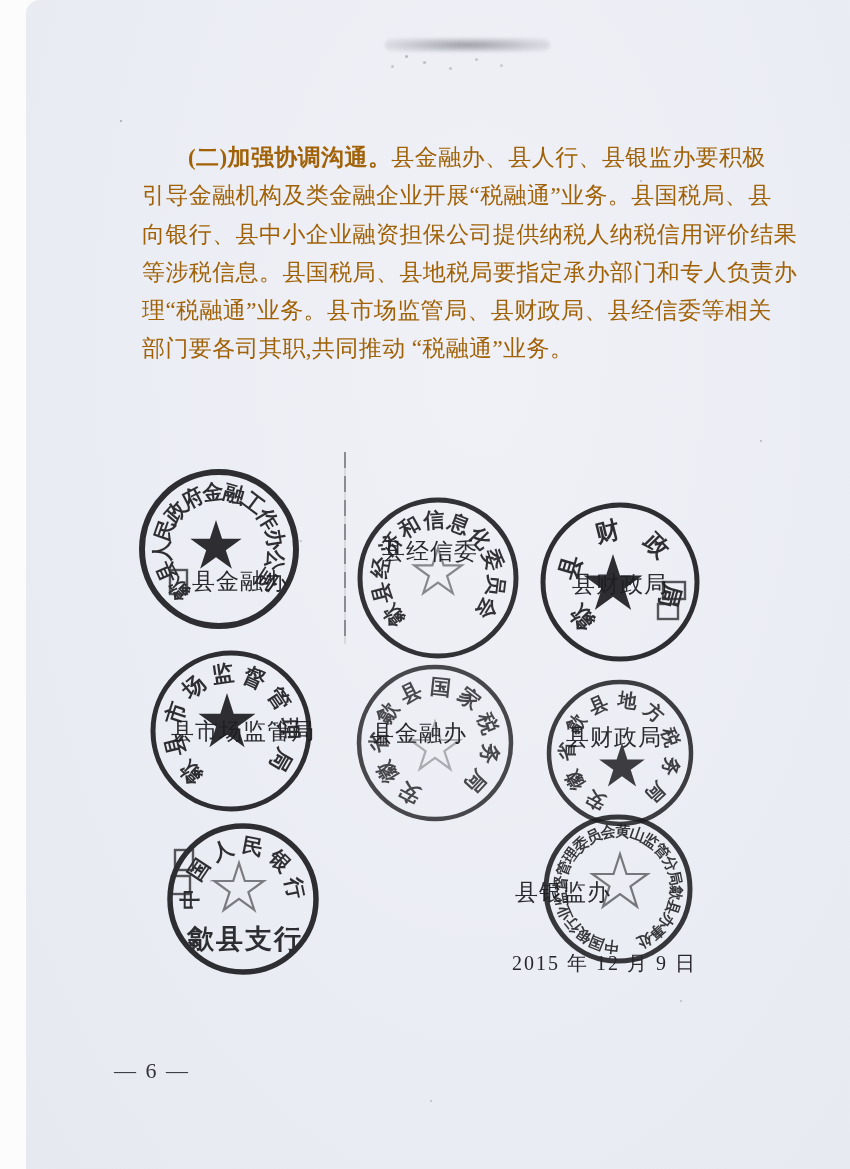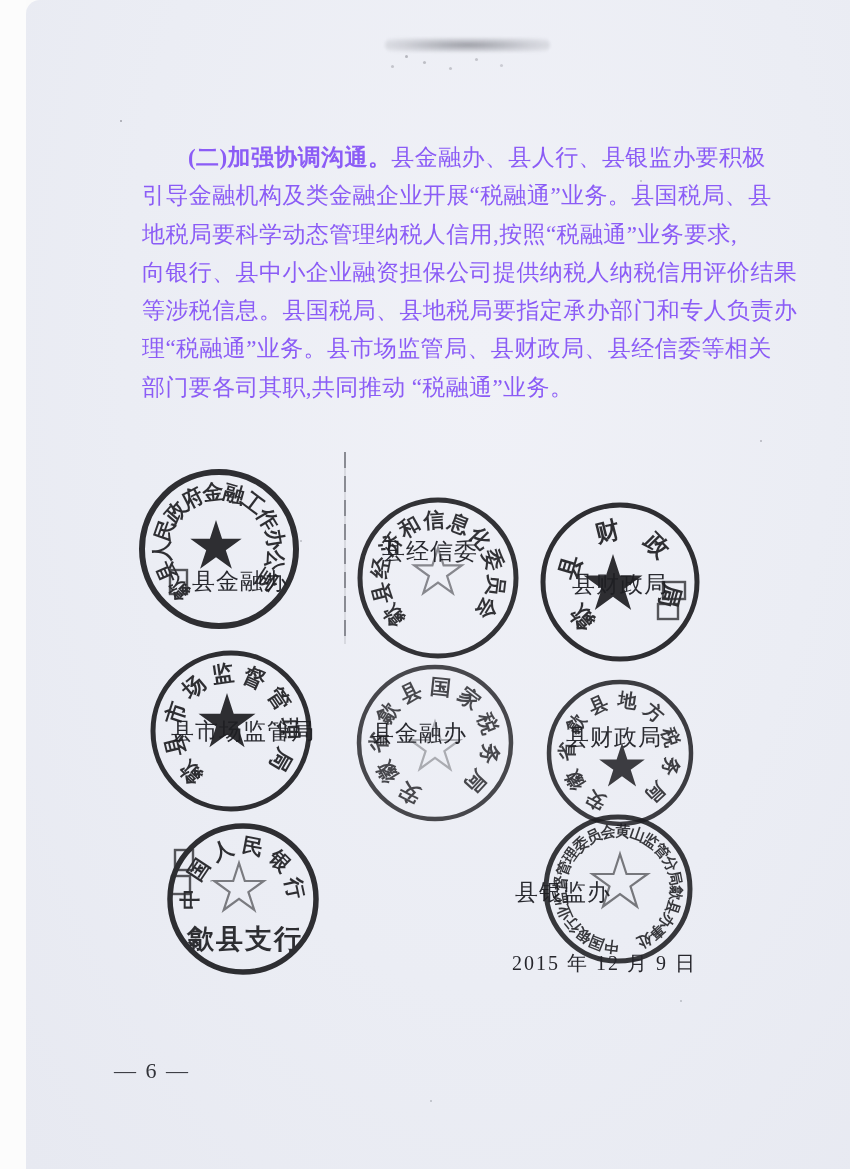--- a/index.html
+++ b/index.html
@@ -4,21 +4,21 @@
 <style>
   html,body{margin:0;padding:0;}
   body{width:850px;height:1169px;position:relative;overflow:hidden;background:#fbfbfb;
        font-family:"Liberation Serif","DejaVu Serif",serif;}
   .page{position:absolute;left:0;top:0;width:850px;height:1169px;}
   .paper{position:absolute;left:26px;top:0;width:824px;height:1169px;
          background:radial-gradient(ellipse at 55% 30%, #f0f1f7 0%, #ebedf4 55%, #e7e9f1 100%);
          border-top-left-radius:14px;}
   .edge-strip{position:absolute;left:0;top:0;width:26px;height:1169px;background:#fcfcfc;}
   .bodytext{position:absolute;left:142px;top:139px;width:614px;
-            font-size:23px;line-height:38.3px;letter-spacing:.4px;color:#8b5cf6;}
+            font-size:23px;line-height:38.3px;letter-spacing:.4px;color:#a16207;}
   .bodytext .line{white-space:nowrap;}
   .indent{padding-left:46px;}
   .heading{font-weight:bold;}
   .slabel{position:absolute;font-size:23px;color:#2a2b31;white-space:nowrap;letter-spacing:1px;}
   .dateline{position:absolute;left:512px;top:950px;font-size:20px;color:#26262c;
             white-space:nowrap;letter-spacing:2px;}
   .pagenum{position:absolute;left:114px;top:1058px;font-size:22px;color:#33343a;letter-spacing:2px;}
   #stamp-overlay{position:absolute;left:0;top:0;pointer-events:none;}
   .arcch{font-family:"Liberation Serif","DejaVu Serif",serif;font-weight:700;
          text-anchor:middle;dominant-baseline:central;}
@@ -49,21 +49,20 @@
   <div class="edge-strip"></div>
 
   <div class="smudge"></div>
   <div class="smudge-dots"></div>
   <div class="vline-artifact"></div>
   <div class="specks"></div>
 
   <div class="bodytext">
     <div class="line indent"><span class="heading">(二)加强协调沟通。</span><span>县金融办、县人行、县银监办要积极</span></div>
     <div class="line">引导金融机构及类金融企业开展“税融通”业务。县国税局、县</div>
-    <div class="line">地税局要科学动态管理纳税人信用,按照“税融通”业务要求,</div>
     <div class="line">向银行、县中小企业融资担保公司提供纳税人纳税信用评价结果</div>
     <div class="line">等涉税信息。县国税局、县地税局要指定承办部门和专人负责办</div>
     <div class="line">理“税融通”业务。县市场监管局、县财政局、县经信委等相关</div>
     <div class="line">部门要各司其职,共同推动 “税融通”业务。</div>
   </div>
 
   <div class="slabel" style="left:192px;top:566px;text-align:right;">县金融办</div>
   <div class="slabel" style="left:382px;top:536px;">县经信委</div>
   <div class="slabel" style="left:572px;top:569px;">县财政局</div>
   <div class="slabel" style="left:171px;top:716px;">县市场监管局</div>

